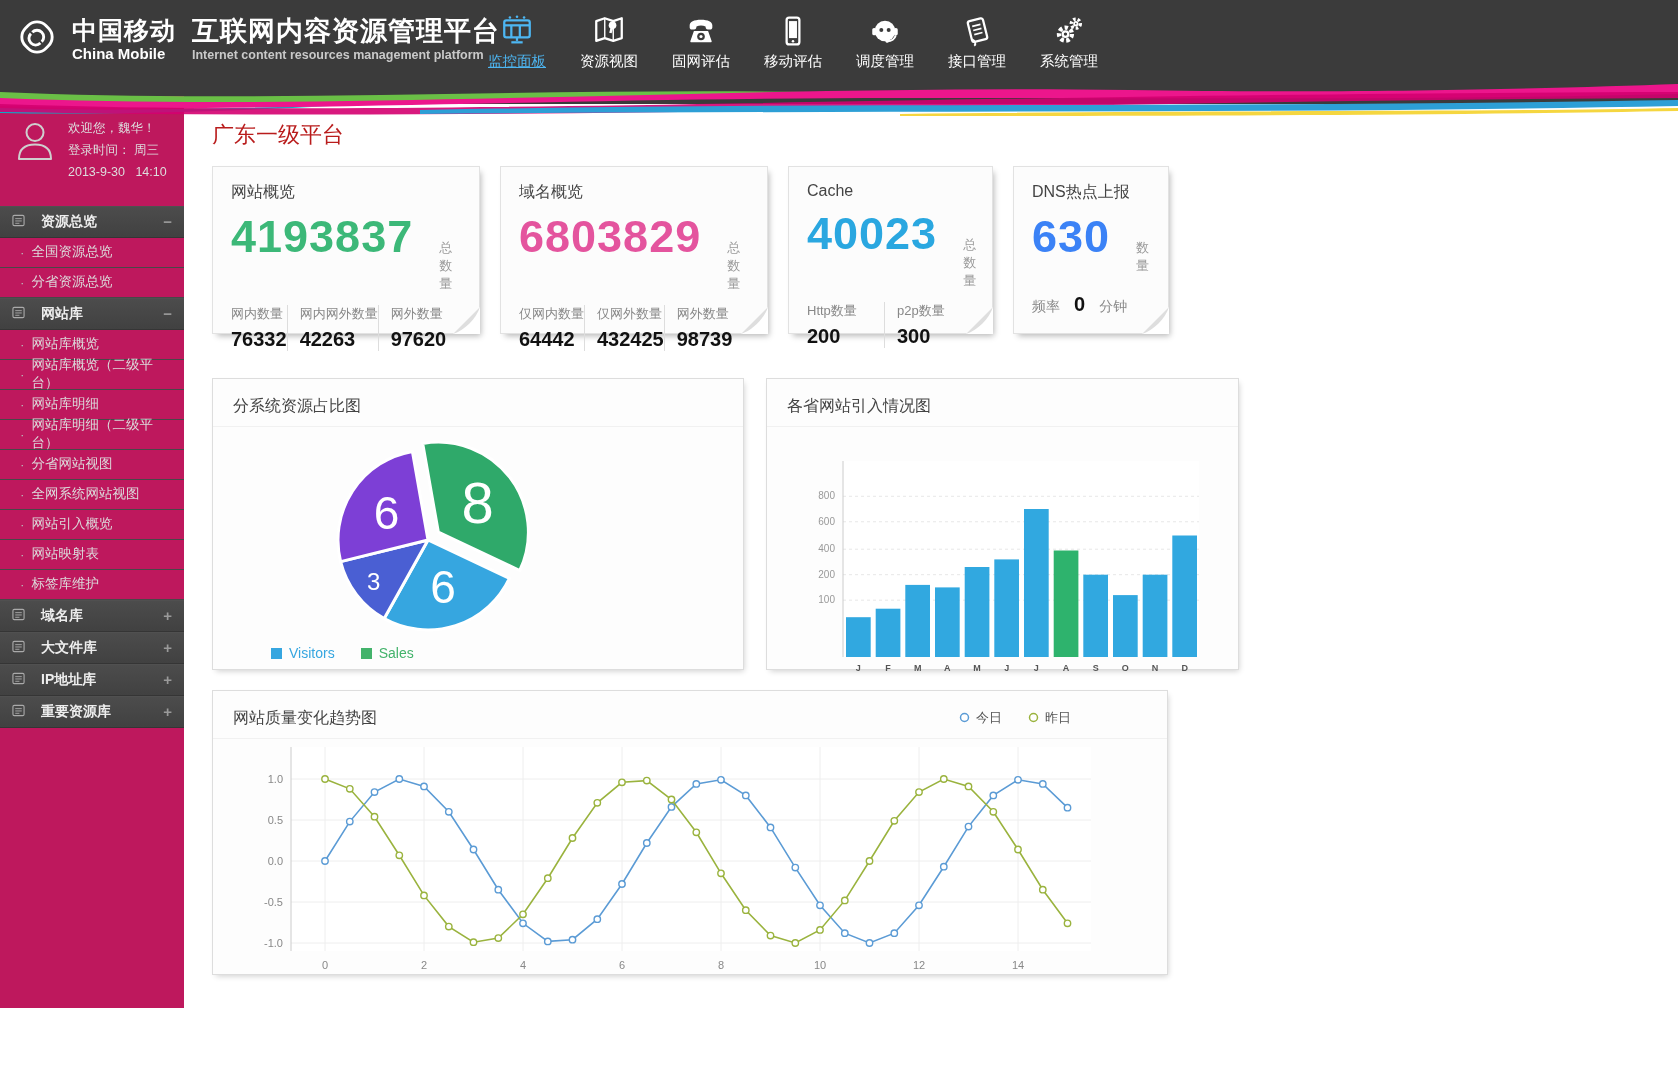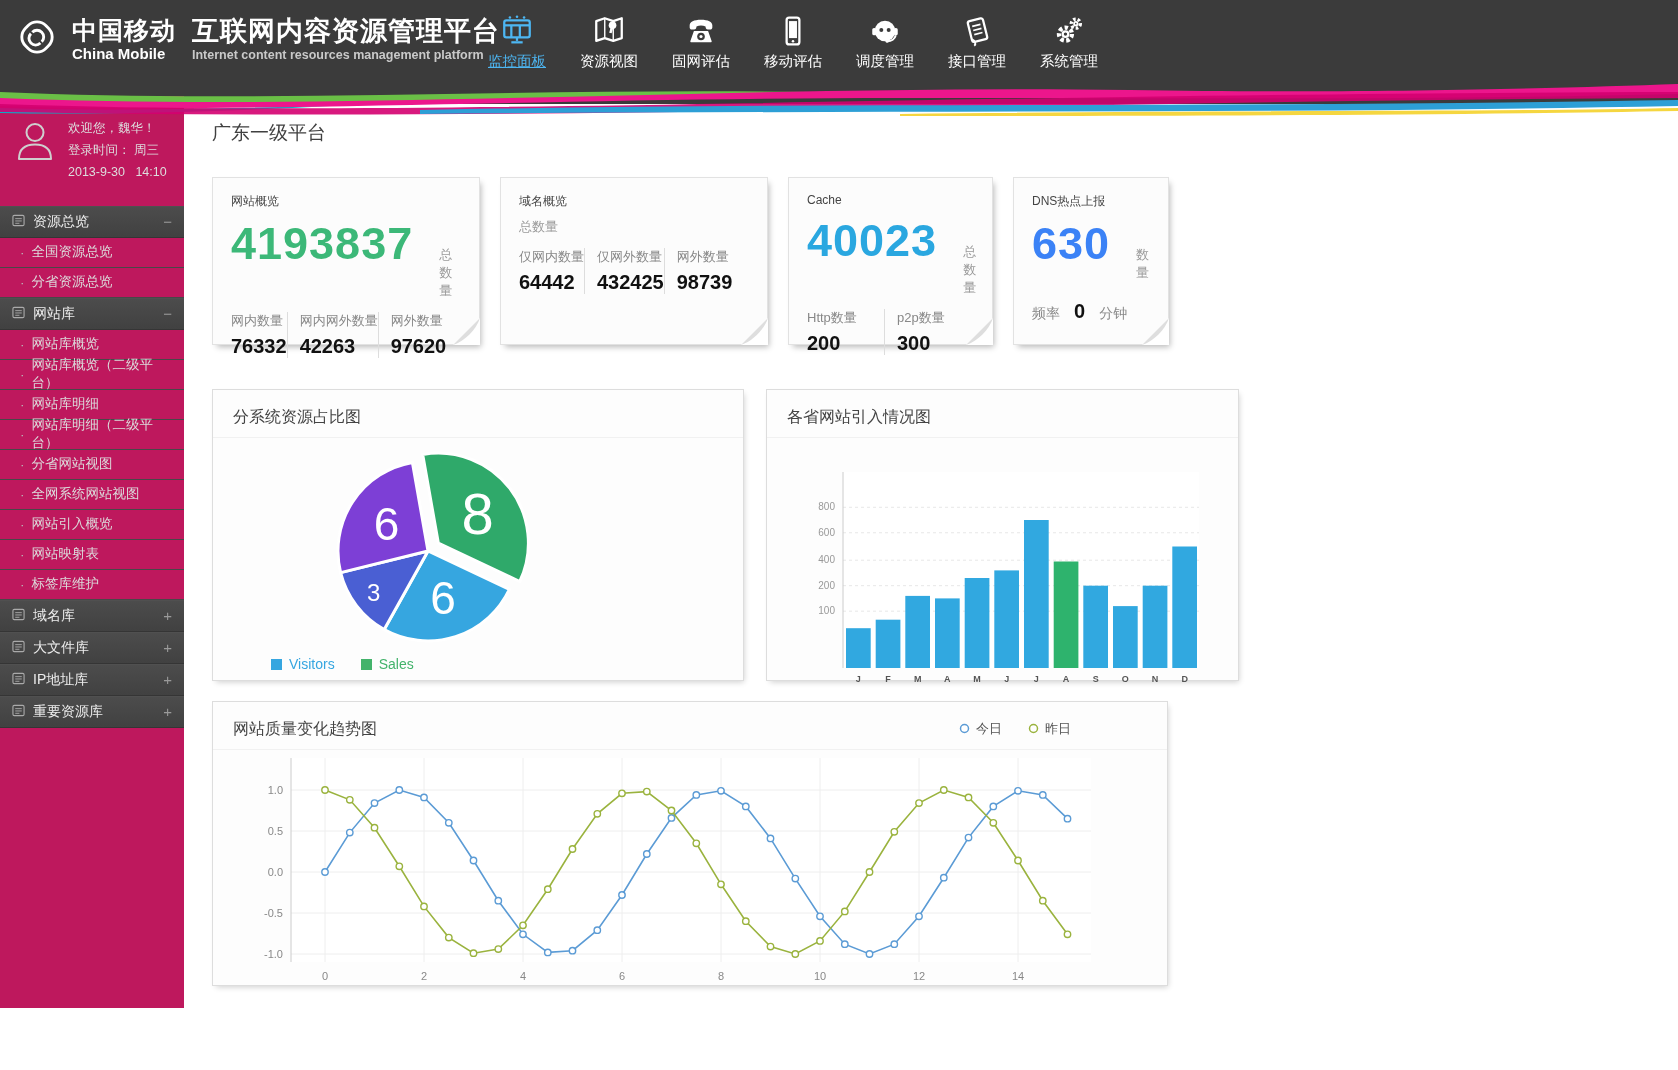--- a/index.html
+++ b/index.html
@@ -18,34 +18,34 @@
   .nav-item{width:70px;text-align:center;cursor:pointer;}
   .nav-icon{height:40px;display:flex;align-items:flex-end;justify-content:center;}
   .nav-label{font-size:14.5px;color:#fff;margin-top:4px;}
   .nav-item.active .nav-label{color:#4db6f2;text-decoration:underline;}
   
   .ribbon{position:absolute;top:84px;left:0;width:1678px;height:36px;z-index:6;pointer-events:none;}
   
   .sidebar{position:absolute;top:96px;left:0;width:184px;height:912px;background:#be185d;z-index:3;}
   .user{display:flex;gap:10px;padding:22px 8px 18px 12px;color:#ddd;font-size:12.5px;line-height:1.75;}
   .menu{margin-top:4px;}
-  .sec-head{height:30px;display:flex;align-items:center;gap:8px;padding:0 12px;
+  .sec-head{height:30px;display:flex;align-items:center;gap:16px;padding:0 12px;
      background:linear-gradient(#4c4c4c,#414141);border-top:1px solid #505050;border-bottom:1px solid #353535;
-     color:#ededed;font-size:14px;cursor:pointer;}
+     color:#ededed;font-size:14px;cursor:pointer;font-weight:bold;}
   .sec-head .toggle{margin-left:auto;color:#9a9a9a;font-size:15px;}
   .menu-item{height:29px;display:flex;align-items:center;padding:0 10px 0 20px;color:#dcdcdc;
      font-size:13.5px;border-bottom:1px solid #484848;cursor:pointer;}
   .menu-item .dot{color:#bbb;margin-right:7px;}
   
   .main{position:absolute;left:192px;top:88px;width:1486px;z-index:1;}
-  .page-title{margin:32px 0 31px 20px;color:#404040;font-size:19px;}
+  .page-title{margin:32px 0 16px 20px;color:#b91c1c;font-size:22px;}
   .cards-row{display:flex;gap:20px;margin-left:20px;}
   .stat-card{position:relative;background:#fcfcfc;border:1px solid #e2e2e2;height:168px;box-sizing:border-box;
      padding:15px 18px;box-shadow:3px 4px 6px -2px rgba(0,0,0,.28);}
-  .stat-title{font-size:12px;color:#444;}
+  .stat-title{font-size:16px;color:#444;}
   .big-row{margin-top:8px;display:flex;align-items:baseline;gap:26px;}
   .big-num{font-size:45px;font-weight:bold;letter-spacing:1px;}
   .big-label{font-size:13px;color:#999;}
   .substats{display:flex;margin-top:12px;}
   .substat{margin-right:12px;border-right:1px solid #ddd;}
   .substat:last-child{border-right:none;margin-right:0;padding-right:0;}
   .substats.two .substat{flex:1;}
   .sub-label{font-size:13px;color:#888;}
   .sub-value{font-size:20px;font-weight:bold;color:#111;margin-top:5px;}
   .freq-row{display:flex;align-items:baseline;gap:14px;margin-top:18px;}
@@ -338,20 +338,21 @@
           </div>
         </div>
         <div class="fold"><svg width="27" height="27" viewBox="0 0 27 27">
             <path d="M0,27 L27,0 L27,27 Z" fill="#ffffff"></path>
             <path d="M0,27 L27,0 C23,12 12,23 0,27 Z" fill="#dedede"></path>
           </svg></div>
       </div>
       <div class="stat-card" style="width: 268px;">
         <div class="stat-title">域名概览</div>
         <div class="big-row">
+          <span class="big-num" style="color: rgb(228, 84, 158);">6803829</span>
           <span class="big-label">总数量</span>
         </div>
         <div class="substats">
           <div class="substat">
             <div class="sub-label">仅网内数量</div>
             <div class="sub-value">64442</div>
           </div>
           <div class="substat">
             <div class="sub-label">仅网外数量</div>
             <div class="sub-value">432425</div>

